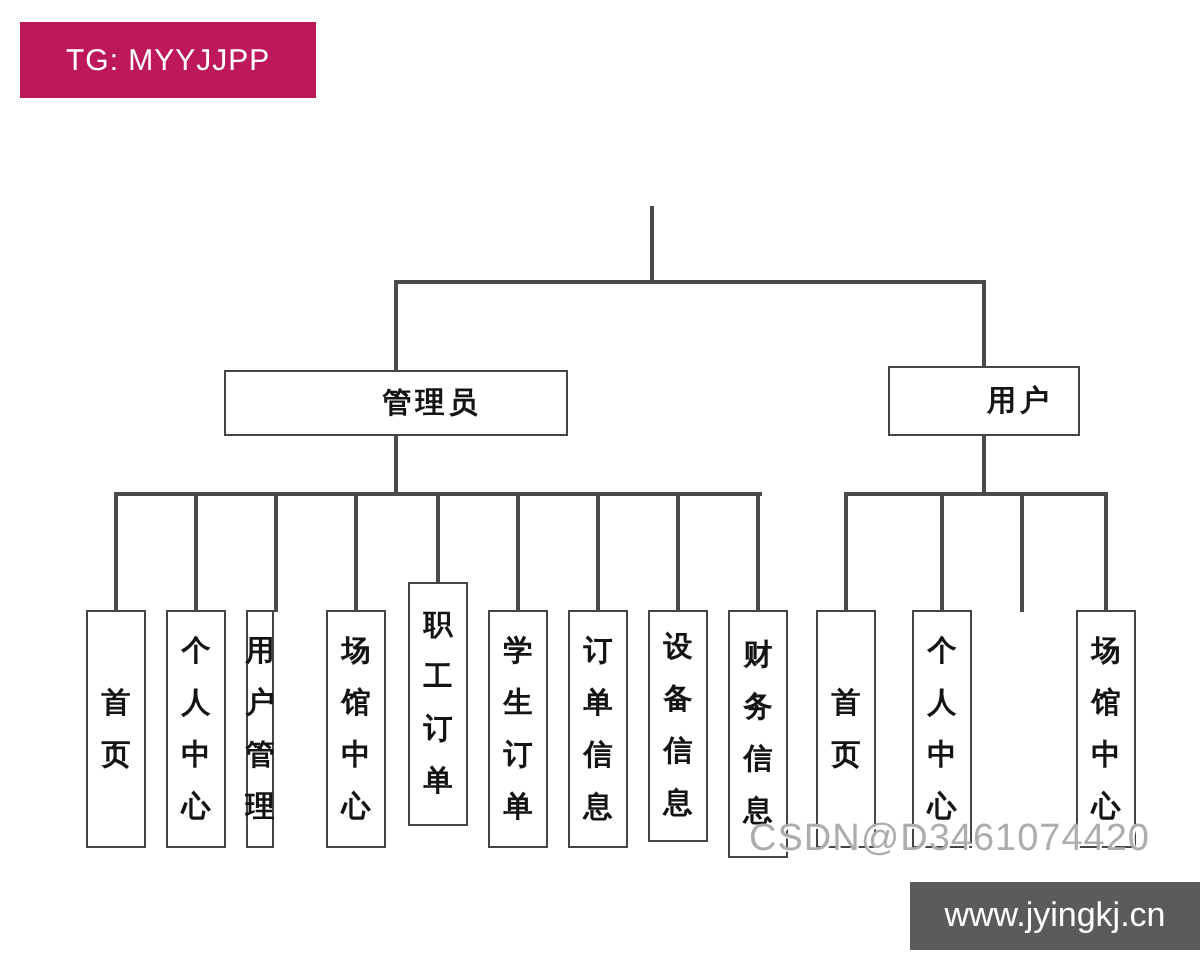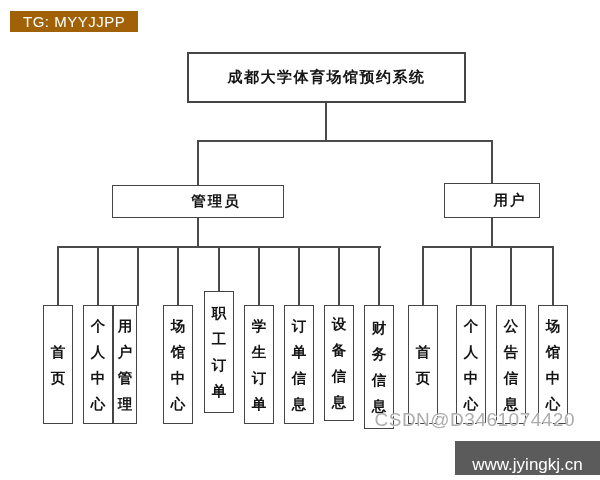--- a/index.html
+++ b/index.html
@@ -14,28 +14,28 @@
     color:#141414;font-weight:600;z-index:2;
   }
   .box.root{border-width:2px;font-size:15px;letter-spacing:1.5px;}
   .box.branch{font-size:14.5px;letter-spacing:2px;padding-left:36px;}
   .box.leaf{z-index:2;}
   .vtext{
     display:block;width:1.1em;font-size:14.5px;line-height:26px;
     text-align:center;word-break:break-all;white-space:normal;
   }
   .badge-top{
-    position:absolute;left:10px;top:11px;height:21px;padding:0 13px;
-    background:#a16207;color:#ffffff;font-size:15px;display:flex;
+    position:absolute;left:10px;top:11px;height:38px;padding:0 23px;
+    background:#be185d;color:#ffffff;font-size:15px;display:flex;
     align-items:center;z-index:4;letter-spacing:0.5px;
   }
   .badge-bottom{
     position:absolute;left:455px;top:441px;width:145px;height:34px;
     background:#5b5b5b;color:#ffffff;font-size:17px;display:flex;
-    align-items:flex-end;justify-content:center;z-index:4;
+    align-items:center;justify-content:center;z-index:4;
   }
   .watermark{
     position:absolute;right:25px;top:409px;font-size:19px;color:#adadad;
     z-index:3;letter-spacing:0.5px;text-shadow:1px 1px 0 #ffffff;
   }
 </style>
 </head>
 <body>
 
 <div class="stage">
@@ -57,39 +57,36 @@
   <div class="line" style="left:338px;top:246px;width:2px;height:60px;"></div>
   <div class="line" style="left:378px;top:246px;width:2px;height:60px;"></div>
 
   <div class="line" style="left:491px;top:218px;width:2px;height:30px;"></div>
   <div class="line" style="left:422px;top:246px;width:132px;height:2px;"></div>
   <div class="line" style="left:422px;top:246px;width:2px;height:60px;"></div>
   <div class="line" style="left:470px;top:246px;width:2px;height:60px;"></div>
   <div class="line" style="left:510px;top:246px;width:2px;height:60px;"></div>
   <div class="line" style="left:552px;top:246px;width:2px;height:60px;"></div>
 
-  <div class="box root" style="left:187px;top:52px;width:279px;height:51px;">
-    <span>成都大学体育场馆预约系统</span>
-  </div>
 
   <div class="box branch" style="left:112px;top:185px;width:172px;height:33px;">
     <span>管理员</span>
   </div>
 
   <div class="box branch" style="left:444px;top:183px;width:96px;height:35px;">
     <span>用户</span>
   </div>
 
   <div class="box leaf" style="left:43px;top:305px;width:30px;height:119px;">
     <span class="vtext">首页</span>
   </div>
   <div class="box leaf" style="left:83px;top:305px;width:30px;height:119px;">
     <span class="vtext">个人中心</span>
   </div>
-  <div class="box leaf" style="left:113px;top:305px;width:24px;height:119px;">
+  <div class="box leaf" style="left:123px;top:305px;width:14px;height:119px;">
     <span class="vtext">用户管理</span>
   </div>
   <div class="box leaf" style="left:163px;top:305px;width:30px;height:119px;">
     <span class="vtext">场馆中心</span>
   </div>
   <div class="box leaf" style="left:204px;top:291px;width:30px;height:122px;">
     <span class="vtext">职工订单</span>
   </div>
   <div class="box leaf" style="left:244px;top:305px;width:30px;height:119px;">
     <span class="vtext">学生订单</span>
@@ -103,23 +100,20 @@
   <div class="box leaf" style="left:364px;top:305px;width:30px;height:124px;">
     <span class="vtext">财务信息</span>
   </div>
 
   <div class="box leaf" style="left:408px;top:305px;width:30px;height:119px;">
     <span class="vtext">首页</span>
   </div>
   <div class="box leaf" style="left:456px;top:305px;width:30px;height:119px;">
     <span class="vtext">个人中心</span>
   </div>
-  <div class="box leaf" style="left:496px;top:305px;width:30px;height:119px;">
-    <span class="vtext">公告信息</span>
-  </div>
   <div class="box leaf" style="left:538px;top:305px;width:30px;height:119px;">
     <span class="vtext">场馆中心</span>
   </div>
 
   <div class="badge-top">
     <span>TG: MYYJJPP</span>
   </div>
 
   <div class="watermark">CSDN@D3461074420</div>
 

